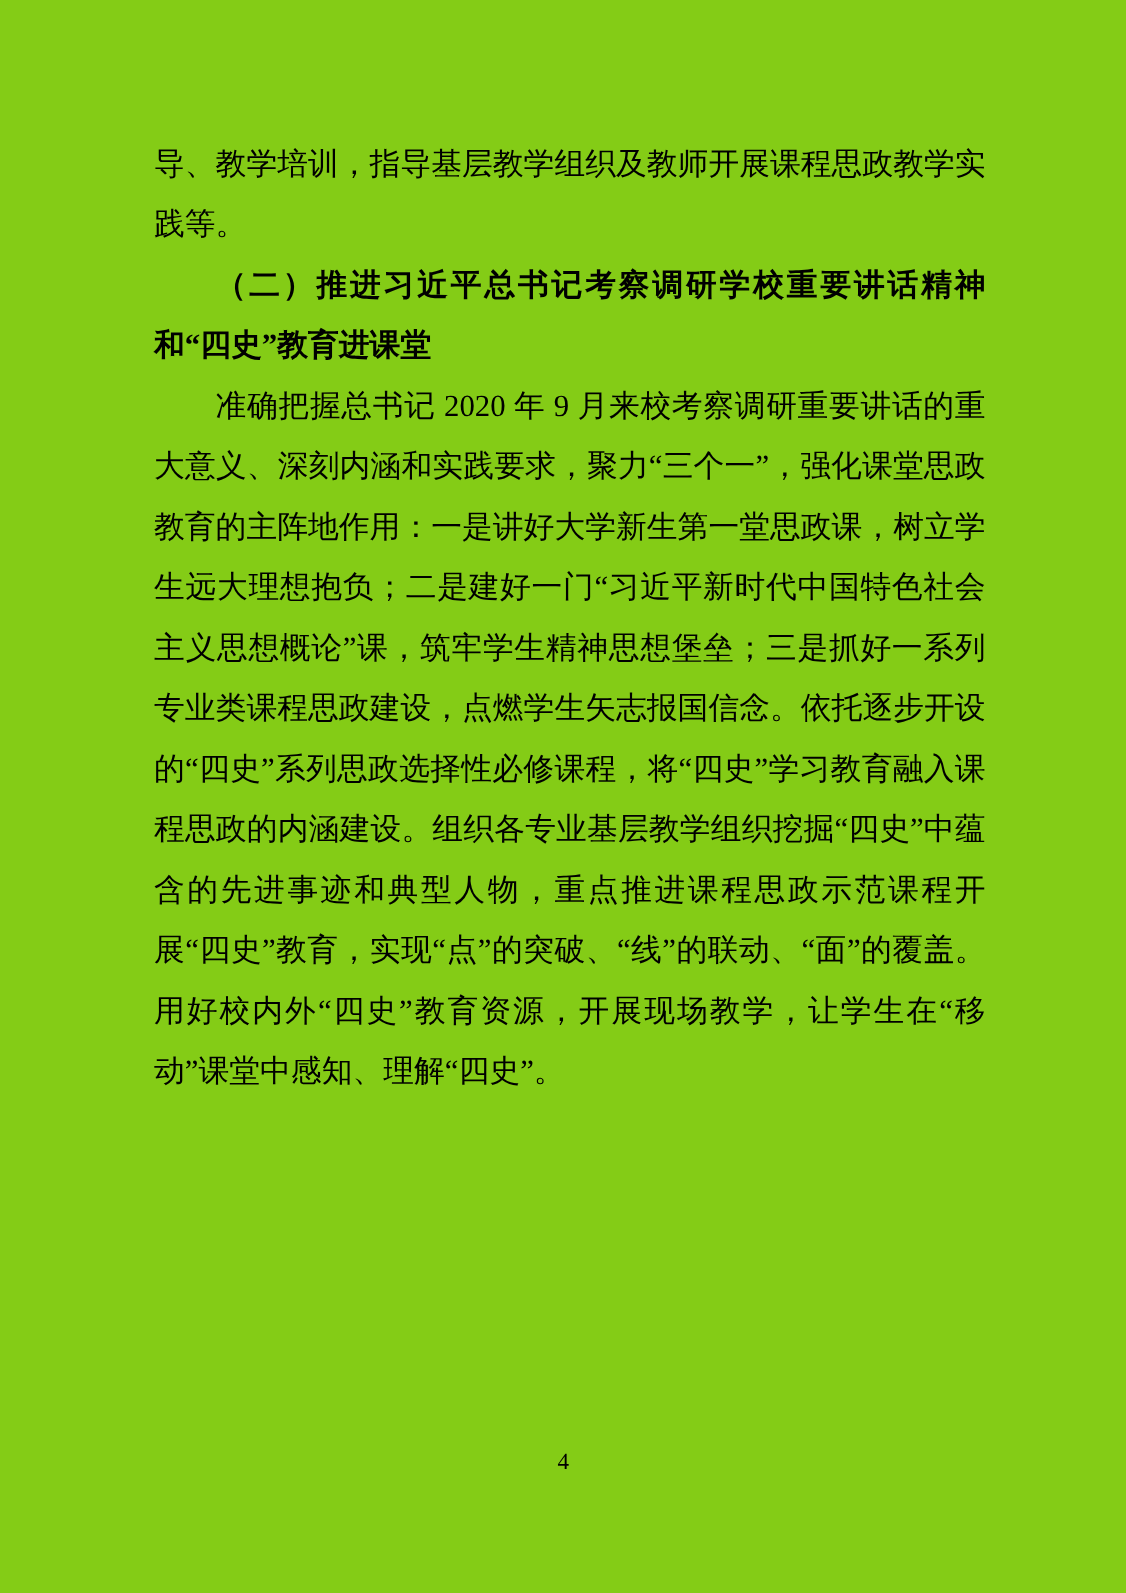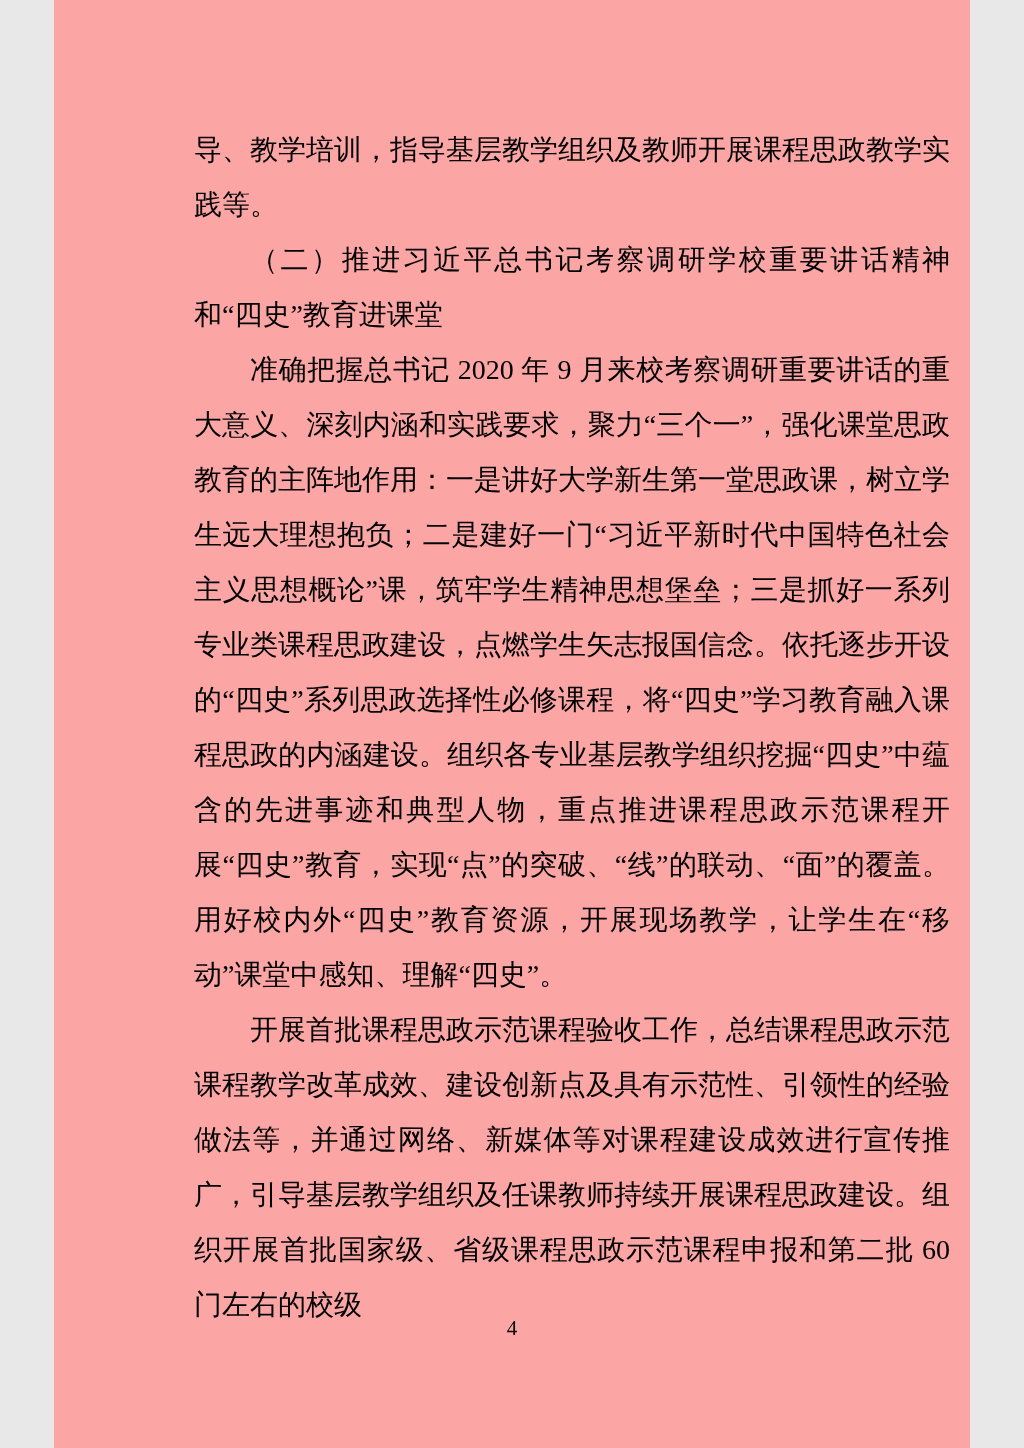--- a/index.html
+++ b/index.html
@@ -2,24 +2,24 @@
 <html><head>
 <meta charset="utf-8">
 <style>
   html, body {
     margin: 0;
     padding: 0;
     background: #e8e8e8;
   }
   .page {
     position: relative;
-    width: 916px;
+    width: 1024px;
     height: 1448px;
     margin: 0 auto;
-    background: #fca5a5;
+    background: #84cc16;
     color: #000000;
     font-family: "Liberation Serif", "DejaVu Serif", serif;
     overflow: hidden;
   }
   .content {
     position: absolute;
     left: 140px;
     top: 122px;
     width: 756px;
     font-size: 28px;
@@ -30,37 +30,36 @@
   }
   .content p {
     margin: 0;
     padding: 0;
     text-indent: 2em;
   }
   .content p.no-indent {
     text-indent: 0;
   }
   .content p.heading {
-    font-weight: 400;
+    font-weight: 700;
   }
   .footer {
     position: absolute;
     left: 0;
     top: 1314px;
     width: 100%;
     text-align: center;
     font-size: 21px;
     line-height: 28px;
     color: #000000;
   }
 </style>
 </head>
 <body>
 
 <div class="page">
   <div class="content">
     <p class="body no-indent">导、教学培训，指导基层教学组织及教师开展课程思政教学实践等。</p>
     <p class="heading">（二）推进习近平总书记考察调研学校重要讲话精神和“四史”教育进课堂</p>
     <p class="body">准确把握总书记 2020 年 9 月来校考察调研重要讲话的重大意义、深刻内涵和实践要求，聚力“三个一”，强化课堂思政教育的主阵地作用：一是讲好大学新生第一堂思政课，树立学生远大理想抱负；二是建好一门“习近平新时代中国特色社会主义思想概论”课，筑牢学生精神思想堡垒；三是抓好一系列专业类课程思政建设，点燃学生矢志报国信念。依托逐步开设的“四史”系列思政选择性必修课程，将“四史”学习教育融入课程思政的内涵建设。组织各专业基层教学组织挖掘“四史”中蕴含的先进事迹和典型人物，重点推进课程思政示范课程开展“四史”教育，实现“点”的突破、“线”的联动、“面”的覆盖。用好校内外“四史”教育资源，开展现场教学，让学生在“移动”课堂中感知、理解“四史”。</p>
-    <p class="body">开展首批课程思政示范课程验收工作，总结课程思政示范课程教学改革成效、建设创新点及具有示范性、引领性的经验做法等，并通过网络、新媒体等对课程建设成效进行宣传推广，引导基层教学组织及任课教师持续开展课程思政建设。组织开展首批国家级、省级课程思政示范课程申报和第二批 60 门左右的校级</p>
   </div>
   <div class="footer">4</div>
 </div>
 
 </body></html>

